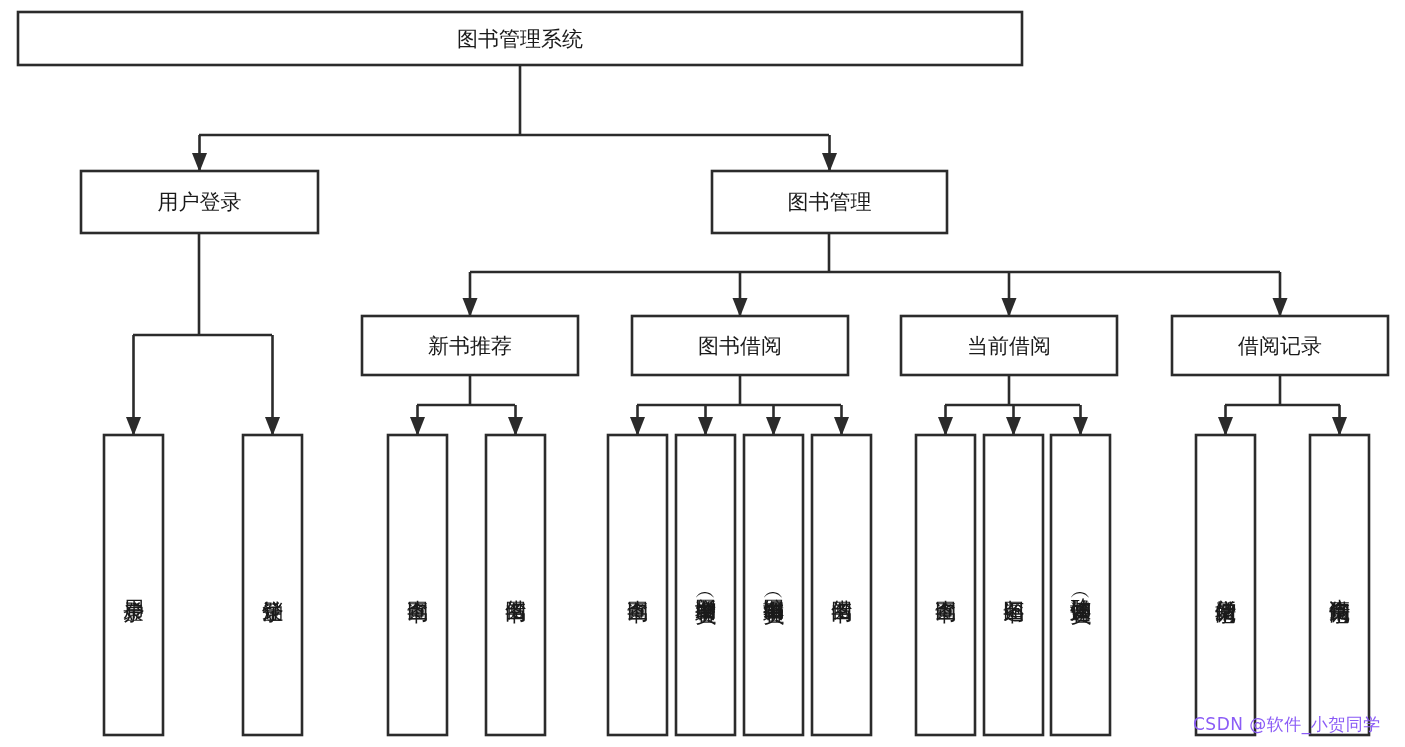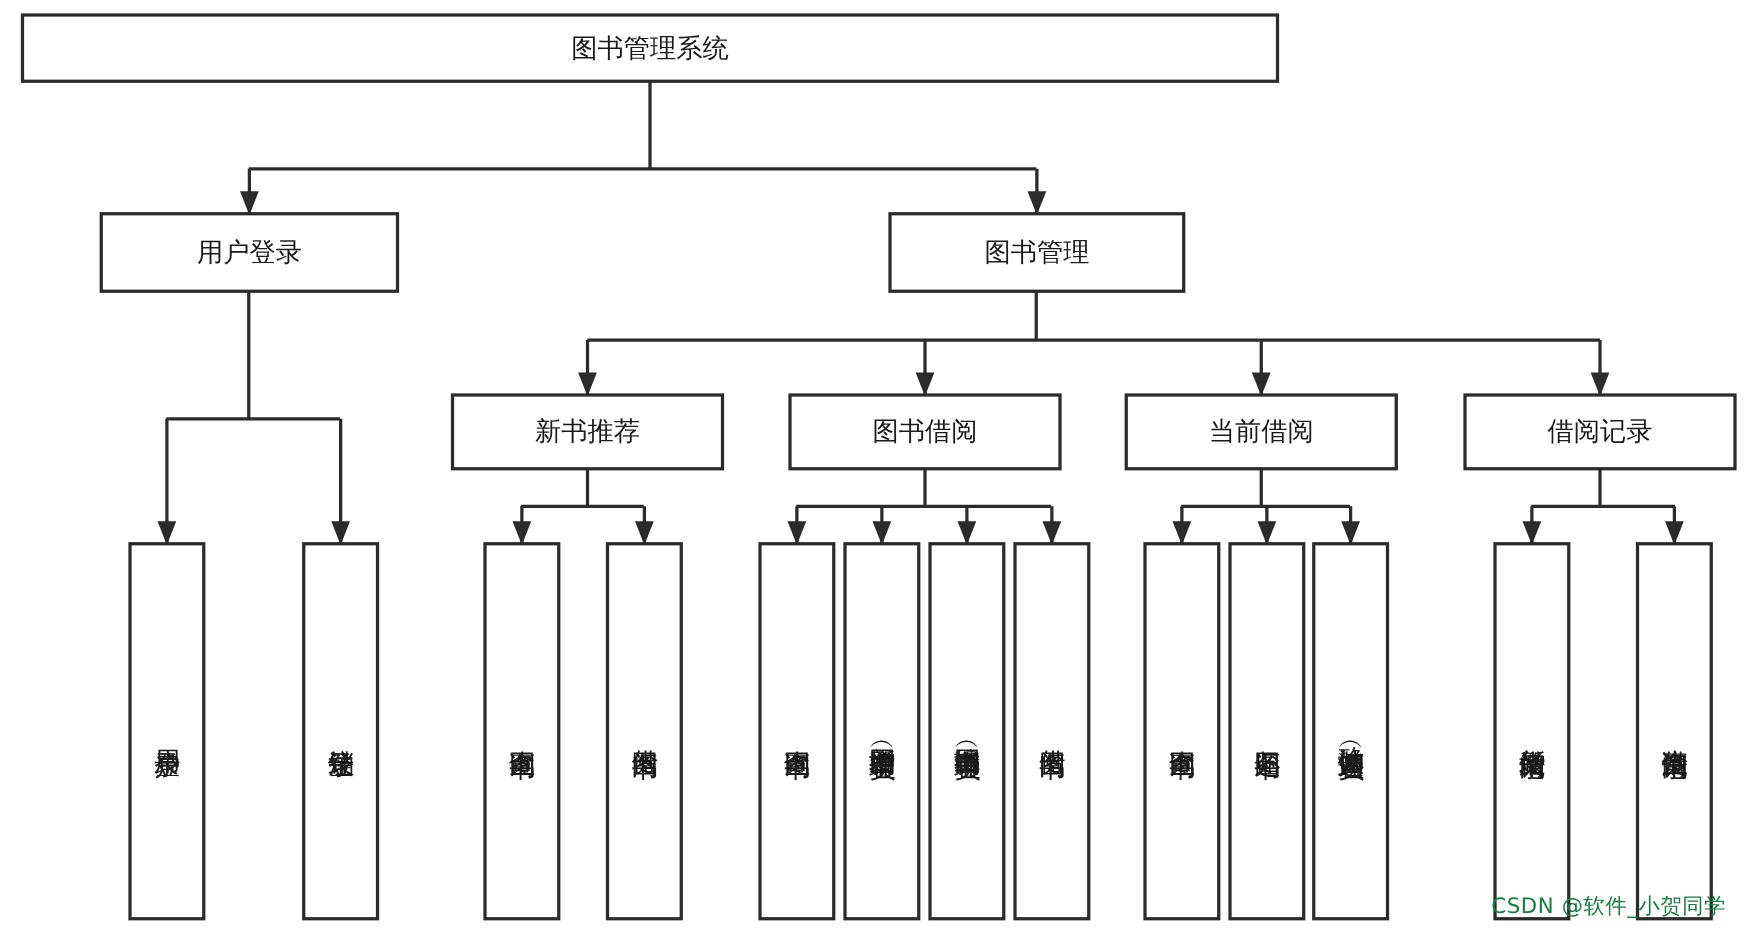--- a/index.html
+++ b/index.html
@@ -62,21 +62,21 @@
     letter-spacing: 1px;
     color: #1a1a1a;
     font-family: "DejaVu Sans", "Liberation Sans", sans-serif;
     white-space: nowrap;
     pointer-events: none;
   }
   .watermark {
     position: absolute;
     font-family: "DejaVu Sans", "Liberation Sans", sans-serif;
     font-size: 17px;
-    color: #15803d;
+    color: #8b5cf6;
     white-space: nowrap;
     letter-spacing: 0.5px;
   }
 </style>
 </head>
 <body>
 
 <div id="diagram-root">
 
   <svg id="flowchart" viewBox="0 0 1405 747">

